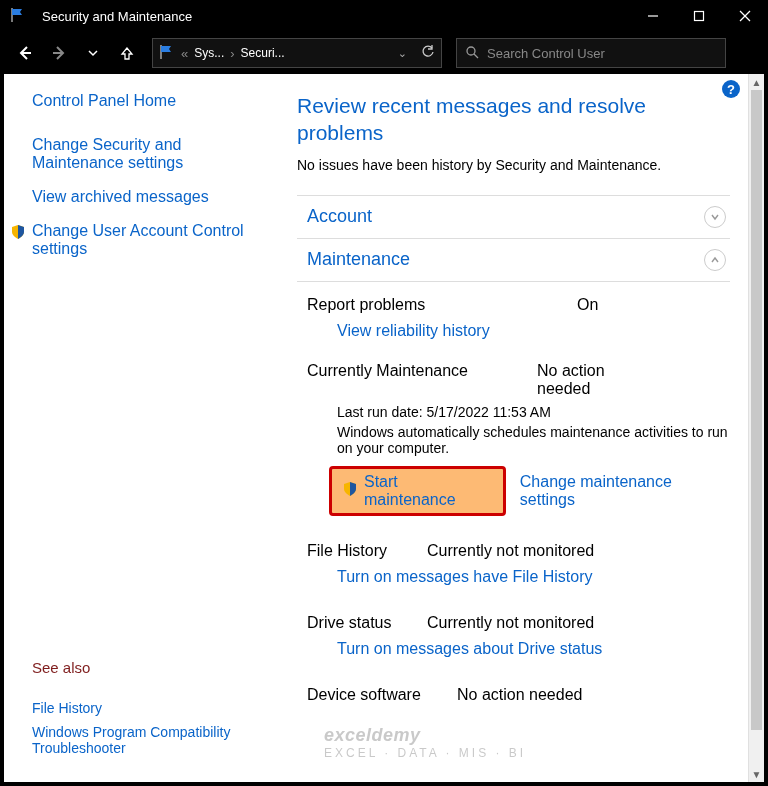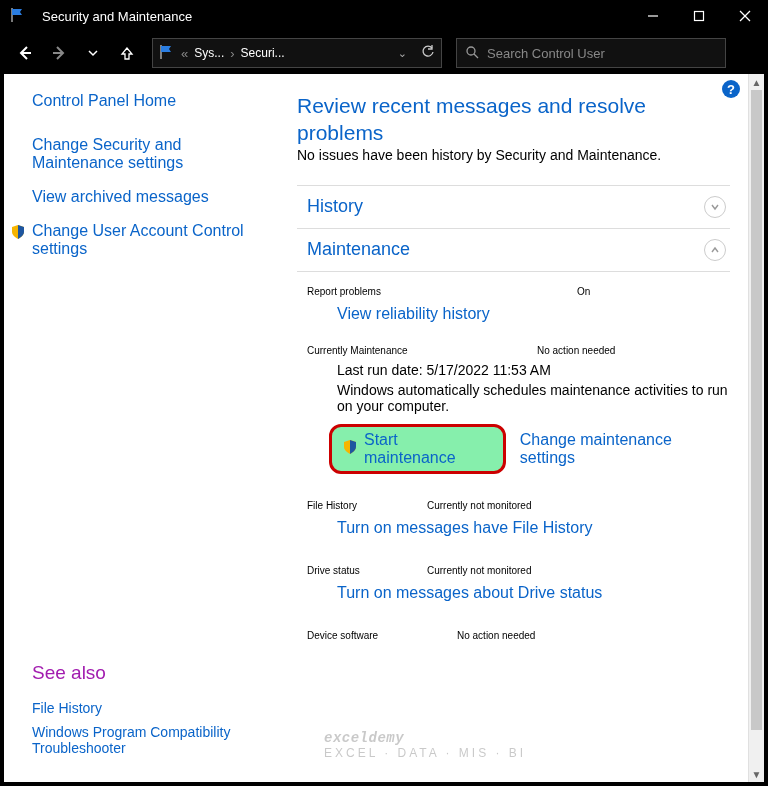--- a/index.html
+++ b/index.html
@@ -148,34 +148,35 @@
   }
   .navlink-row .shield-badge {
     position: absolute;
     left: -22px;
     top: 2px;
   }
   .see-also-block {
     margin-top: auto;
   }
   .see-also-hdr {
-    color: #a21caf;
-    font-size: 19px;
-    margin-bottom: 16px;
+    color: #7f1d1d;
+    font-size: 15px;
+    margin-bottom: 24px;
   }
   .see-also-block .link { display: block; margin-bottom: 8px; font-size: 14px; }
   .main {
     flex: 1;
     padding: 18px 18px 18px 18px;
   }
   .main h1 {
     color: #0a64c9;
     font-weight: 400;
     font-size: 21px;
     line-height: 1.3;
+    margin-bottom: 10px;
   }
   .subtext {
     font-size: 14px;
     margin-bottom: 22px;
   }
   .section-row {
     display: flex;
     align-items: center;
     justify-content: space-between;
     border-top: 1px solid #ddd;
@@ -195,21 +196,21 @@
     color: #888;
     font-size: 11px;
   }
   .maint-body {
     padding: 6px 0 0 10px;
     border-top: 1px solid #ddd;
   }
   .kv-row {
     display: flex;
     padding: 8px 0 4px 0;
-    font-size: 10px;
+    font-size: 16px;
   }
   .kv-row .k { width: 210px; }
   .kv-row .k.narrow { width: 120px; }
   .kv-row .v {}
   .indent-link {
     padding: 4px 0 14px 30px;
     font-size: 14px;
   }
   .last-run {
     padding: 2px 0 2px 30px;
@@ -218,38 +219,38 @@
   .action-row {
     display: flex;
     align-items: center;
     gap: 14px;
     padding: 8px 0 12px 22px;
   }
   .start-maint {
     display: flex;
     align-items: center;
     gap: 6px;
-    background: #86efac;
+    background: #fdba74;
     border: 3px solid #cc0000;
-    border-radius: 12px;
+    border-radius: 4px;
     padding: 4px 10px;
   }
   .start-maint .link { color: #0a64c9; }
   .file-history-block, .drive-block, .device-block {
     padding-top: 6px;
   }
   .watermark {
     position: absolute;
     bottom: 22px;
     left: 320px;
     opacity: 0.35;
     font-size: 11px;
     color: #666;
   }
-  .watermark .wm-main { font-size: 14px; font-style: italic; font-weight: 600; letter-spacing: 0.5px; font-family: Liberation Mono, monospace; }
+  .watermark .wm-main { font-size: 18px; font-style: italic; font-weight: 600; letter-spacing: 0.5px; }
   .watermark .wm-sub { font-size: 12px; letter-spacing: 3px; }
   svg.shield { width: 16px; height: 16px; }
   svg.flag { width: 16px; height: 16px; }
 </style>
 </head>
 <body>
 
 <div class="window">
 
   <div class="titlebar">
@@ -361,21 +362,21 @@
         <a class="link">File History</a>
         <a class="link">Windows Program Compatibility Troubleshooter</a>
       </div>
     </div>
 
     <div class="main">
       <h1>Review recent messages and resolve problems</h1>
       <div class="subtext">No issues have been history by Security and Maintenance.</div>
 
       <div class="section-row">
-        <span class="section-title">History</span>
+        <span class="section-title">Account</span>
         <span class="chev">
           <svg width="10" height="10" viewBox="0 0 10 10">
               <path d="M2 3 L5 7 L8 3" fill="none" stroke="#999" stroke-width="1.4"></path>
             </svg>
         </span>
       </div>
 
       <div class="section-row">
         <span class="section-title">Maintenance</span>
         <span class="chev">

